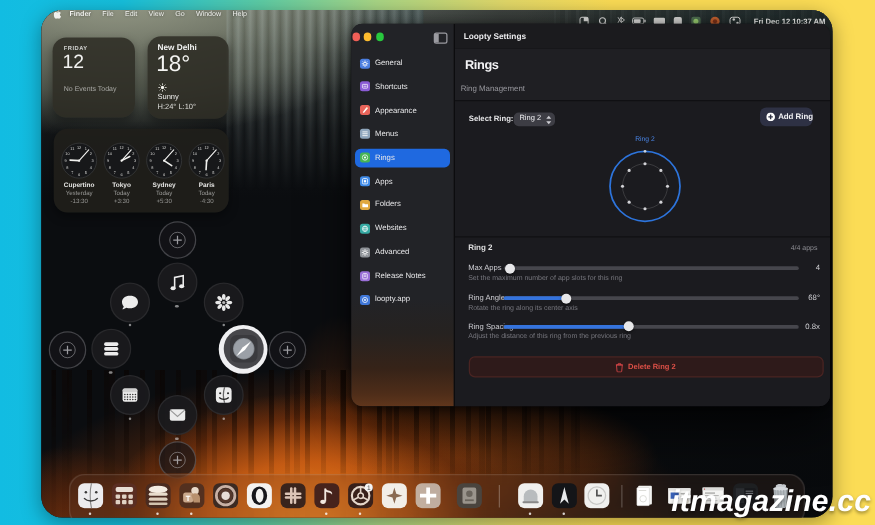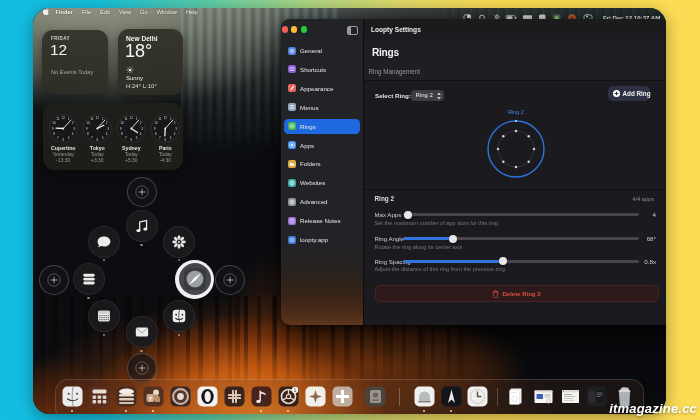--- a/index.html
+++ b/index.html
@@ -42,21 +42,21 @@
   
   #darkR{position:absolute;inset:0;background:linear-gradient(90deg, transparent 0 38%, rgba(6,8,10,0.35) 58%, rgba(6,8,10,0.55) 100%);}
 
   
   #menubar{position:absolute;left:0;top:0;width:633px;height:7px;color:#f2f3f0;font-size:5.7px;display:flex;align-items:center;}
   #menubar .it{margin-right:9px;text-shadow:0 0 2px rgba(0,0,0,0.5);}
   
   .widget{position:absolute;background:rgba(46,44,36,0.88);border-radius:11px;box-shadow:0 3px 8px rgba(0,0,0,0.35);}
   
   #win{position:absolute;left:248px;top:11px;width:383px;height:306px;border-radius:9px;
-       background:#1a1a1e;box-shadow:0 18px 40px rgba(0,0,0,0.65), 0 2px 8px rgba(0,0,0,0.5);overflow:hidden;padding-left:35px;}
+       background:#1a1a1e;box-shadow:0 18px 40px rgba(0,0,0,0.65), 0 2px 8px rgba(0,0,0,0.5);overflow:hidden;}
   #sidebar{position:absolute;left:0;top:0;width:82px;height:306px;background:linear-gradient(180deg,#222327 0 220px,#262220 248px,#362318 276px,#4e2d19 296px,#60361c 306px);border-right:1px solid #0c0c0e;}
   .srow{position:absolute;left:3px;width:76px;height:15px;border-radius:4.5px;display:flex;align-items:center;}
   .srow .ic{width:8px;height:8px;border-radius:2px;margin-left:4px;margin-right:4px;display:flex;align-items:center;justify-content:center;font-size:5px;color:#fff;}
   .srow .lb{font-size:6.2px;color:#e8e8ea;white-space:nowrap;}
   
   #content{position:absolute;left:83px;top:0;width:300px;height:306px;background:#1b1b1f;}
   .slider-track{position:absolute;height:3px;border-radius:1.5px;background:#46464c;}
   .slider-fill{position:absolute;height:3px;border-radius:1.5px;background:#3473dd;}
   .knob{position:absolute;width:8px;height:8px;border-radius:50%;background:#e7e7e9;box-shadow:0 1px 2px rgba(0,0,0,0.5);}
   .lab{position:absolute;color:#cfcfd4;font-size:6.1px;}
@@ -65,21 +65,21 @@
   
   .ricon{position:absolute;width:30px;height:30px;border-radius:50%;background:rgba(27,27,30,0.9);
          border:1px solid rgba(255,255,255,0.07);display:flex;align-items:center;justify-content:center;}
   .plus{position:absolute;width:28px;height:28px;border-radius:50%;background:rgba(22,22,25,0.7);
         border:1px solid rgba(160,160,165,0.35);display:flex;align-items:center;justify-content:center;}
   
   #dock{position:absolute;left:22px;top:371px;width:587px;height:40px;border-radius:13px;
         background:rgba(100,65,48,0.20);border:0.5px solid rgba(255,255,255,0.14);backdrop-filter:blur(6px);-webkit-backdrop-filter:blur(6px);}
   .dicon{position:absolute;top:378px;width:21px;height:21px;border-radius:5px;}
   
-  #wm{position:absolute;right:3px;bottom:4px;color:#fff;font-size:13px;font-style:italic;font-weight:bold;
+  #wm{position:absolute;right:3px;bottom:4px;color:#fff;font-size:24px;font-style:italic;font-weight:bold;
       letter-spacing:0.2px;text-shadow:0 1px 3px rgba(0,0,0,0.4);}
 </style>
 </head>
 <body>
 <div id="screen">
   <div id="wall"></div>
   <div id="streaks"></div>
   <div id="streaks2"></div>
   <div id="fire"></div>
   <div id="darkR"></div>

